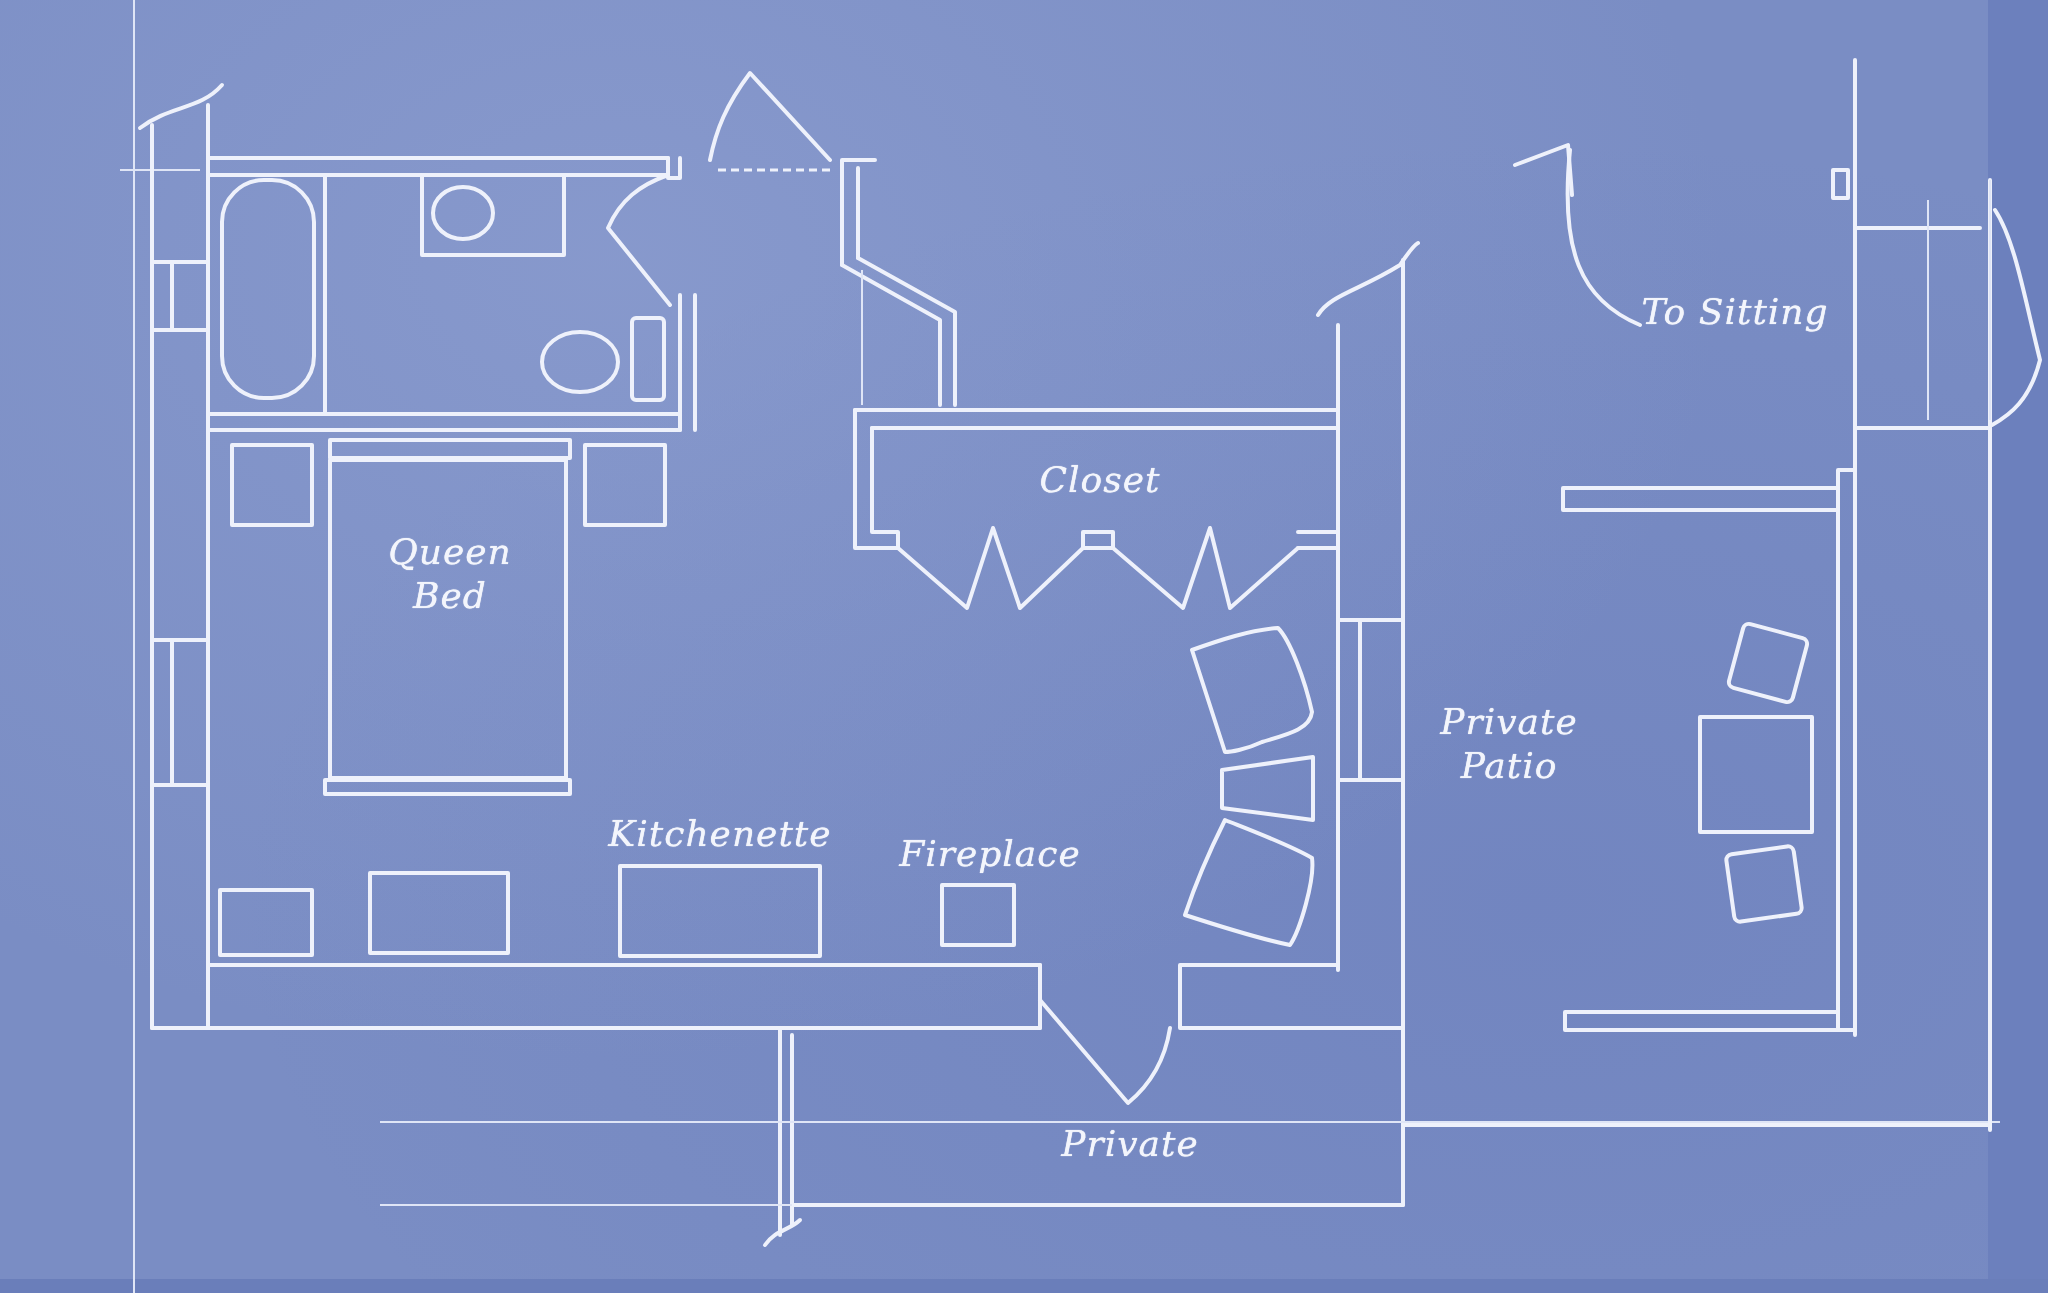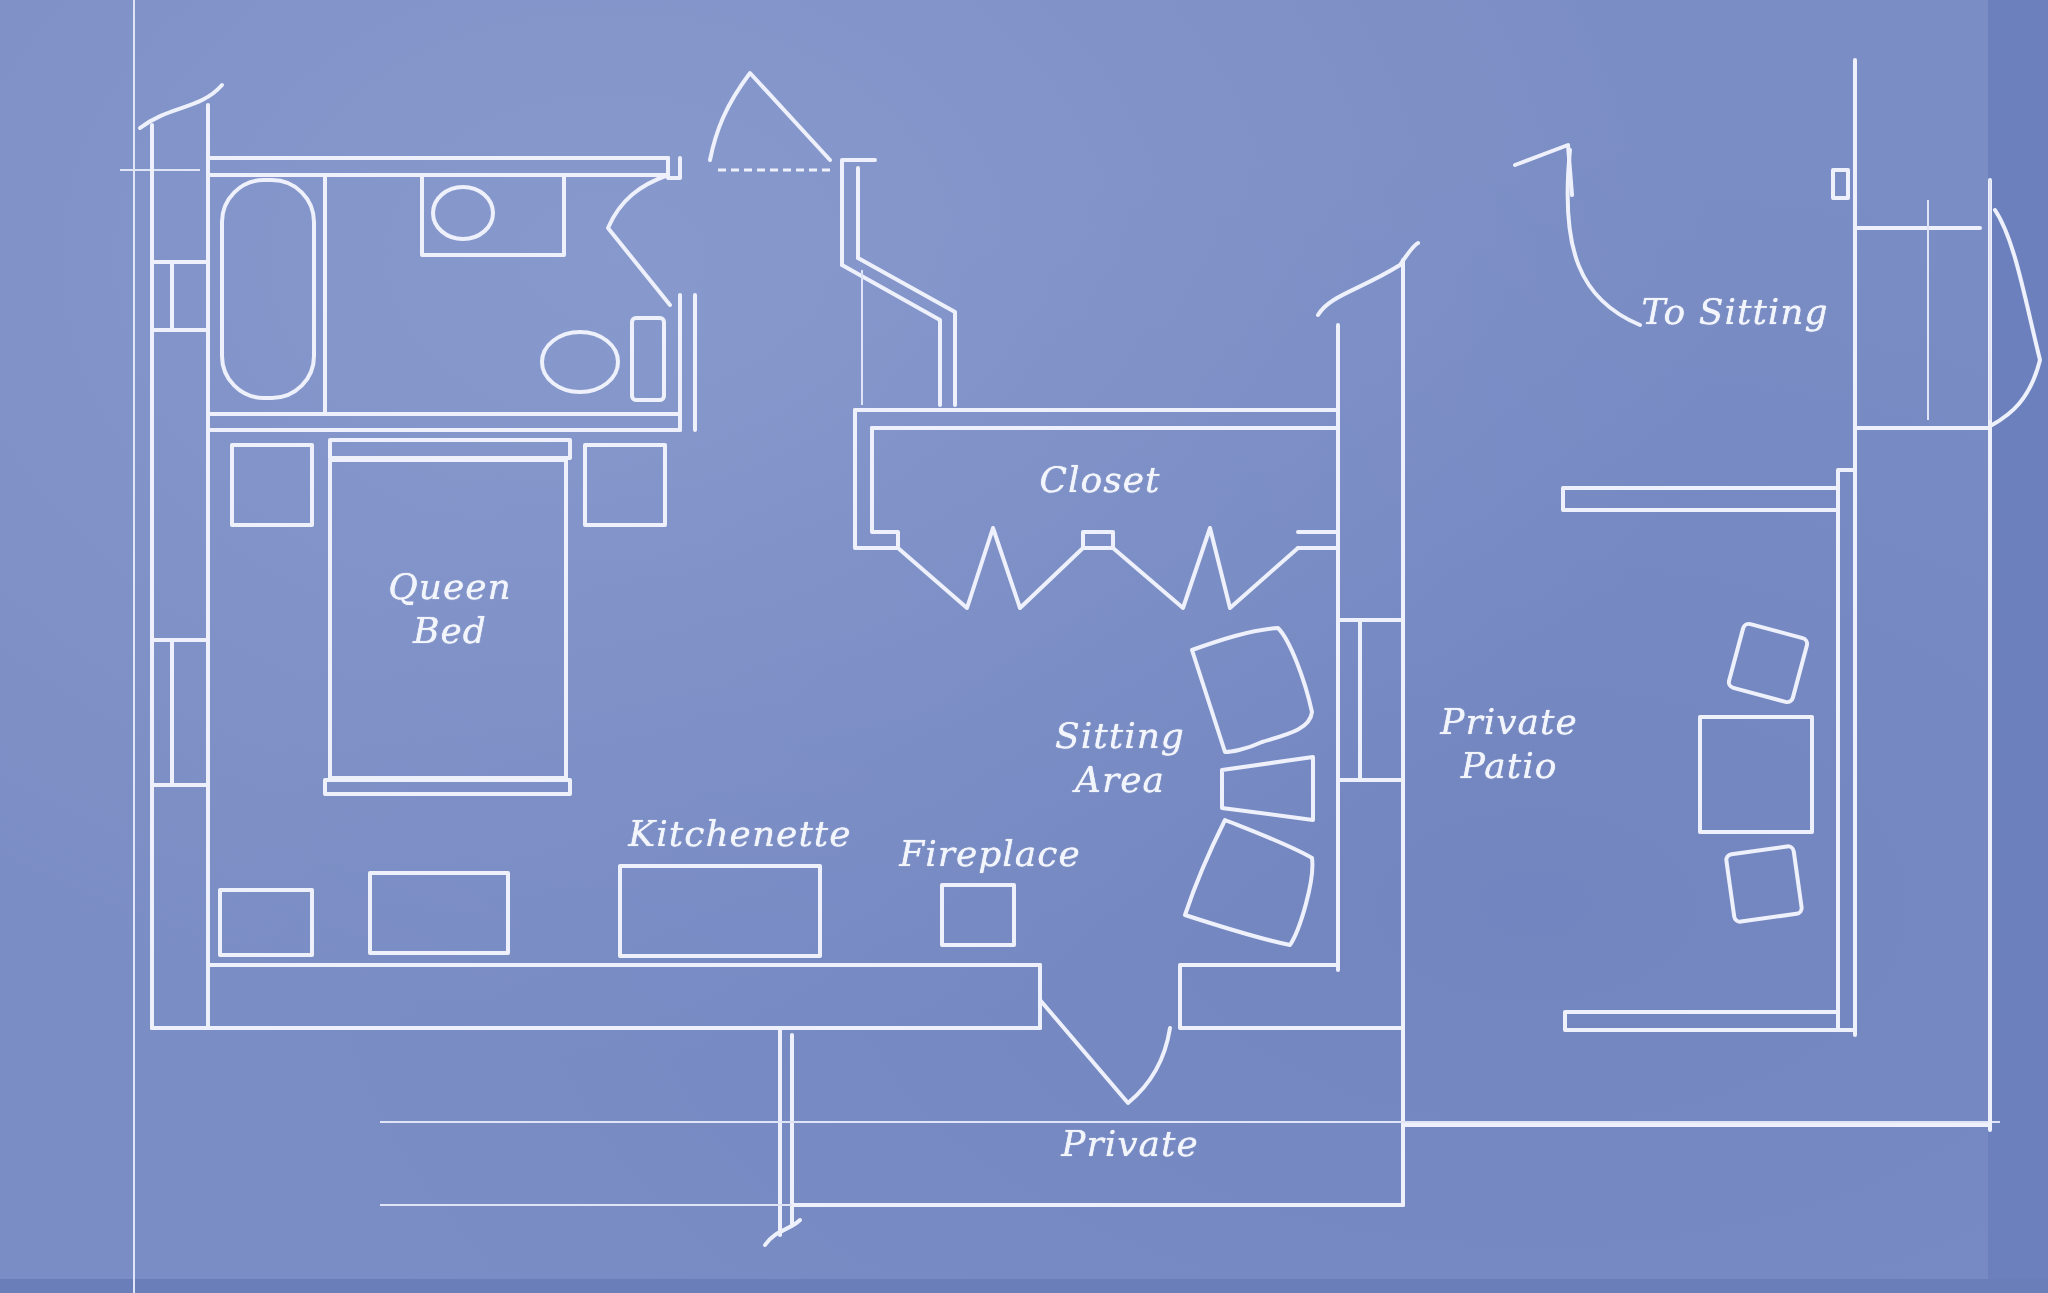--- a/index.html
+++ b/index.html
@@ -136,24 +136,22 @@
     <g>
       <rect class="w" x="1735" y="630" width="66" height="66" rx="6" transform="rotate(15 1768 663)"></rect>
       <rect class="w" x="1700" y="717" width="112" height="115"></rect>
       <rect class="w" x="1730" y="850" width="68" height="68" rx="6" transform="rotate(-8 1764 884)"></rect>
     </g>
 
     <path class="w" d="M1640 325 C 1580 300, 1560 250, 1570 150"></path>
     <path class="w" d="M1515 165 L 1568 145 L 1572 195"></path>
   </svg>
 
-  <div class="label" style="left:360px; top:565px; width:180px;">Queen
+  <div class="label" style="left:360px; top:530px; width:180px;">Queen
 Bed</div>
   <div class="label" style="left:1010px; top:458px; width:180px;">Closet</div>
-  <div class="label" style="left:1020px; top:714px; width:200px;">Sitting
-Area</div>
-  <div class="label" style="left:620px; top:812px; width:240px;">Kitchenette</div>
+  <div class="label" style="left:600px; top:812px; width:240px;">Kitchenette</div>
   <div class="label" style="left:890px; top:832px; width:200px;">Fireplace</div>
   <div class="label" style="left:1414px; top:700px; width:190px;">Private
 Patio</div>
   <div class="label" style="left:1020px; top:1122px; width:220px;">Private</div>
   <div class="label" style="left:1635px; top:290px; width:200px;">To Sitting</div>
 </div>
 
 </body></html>

